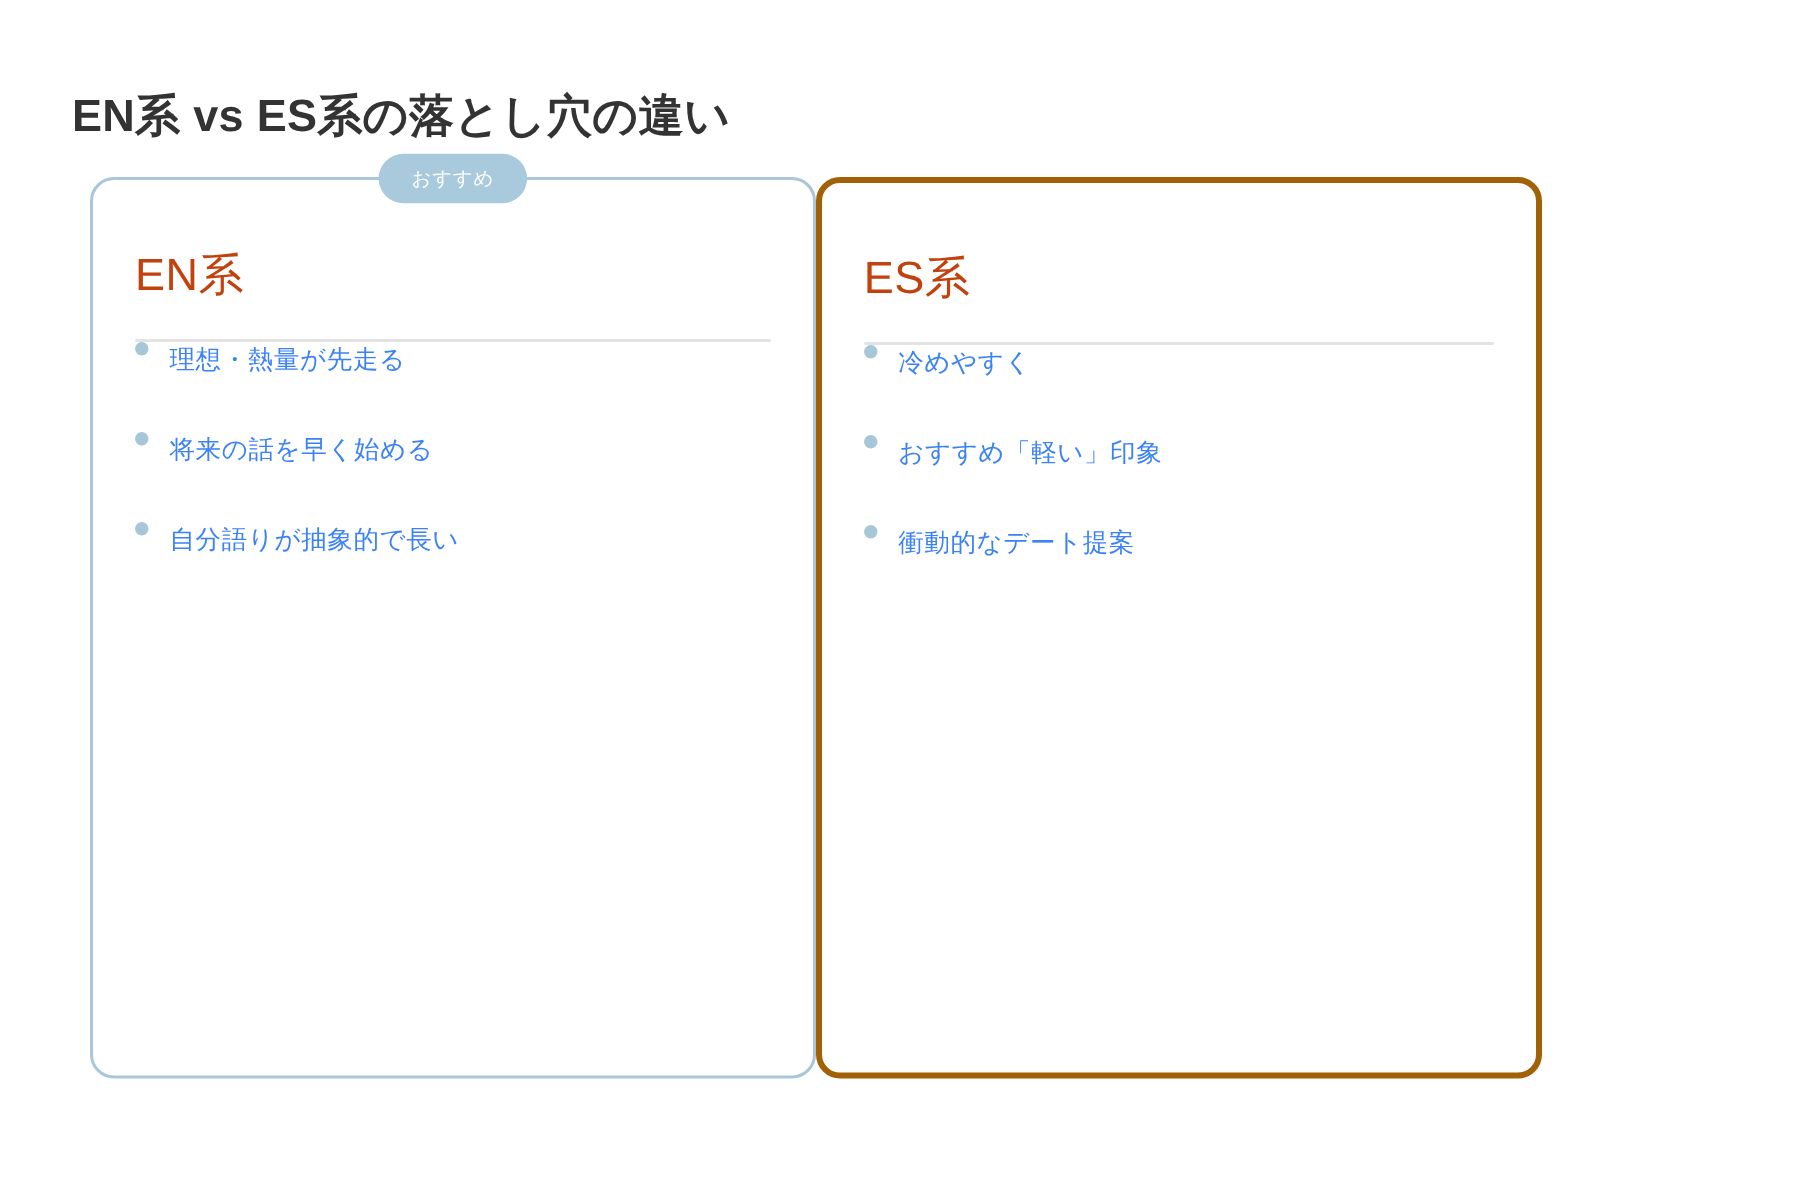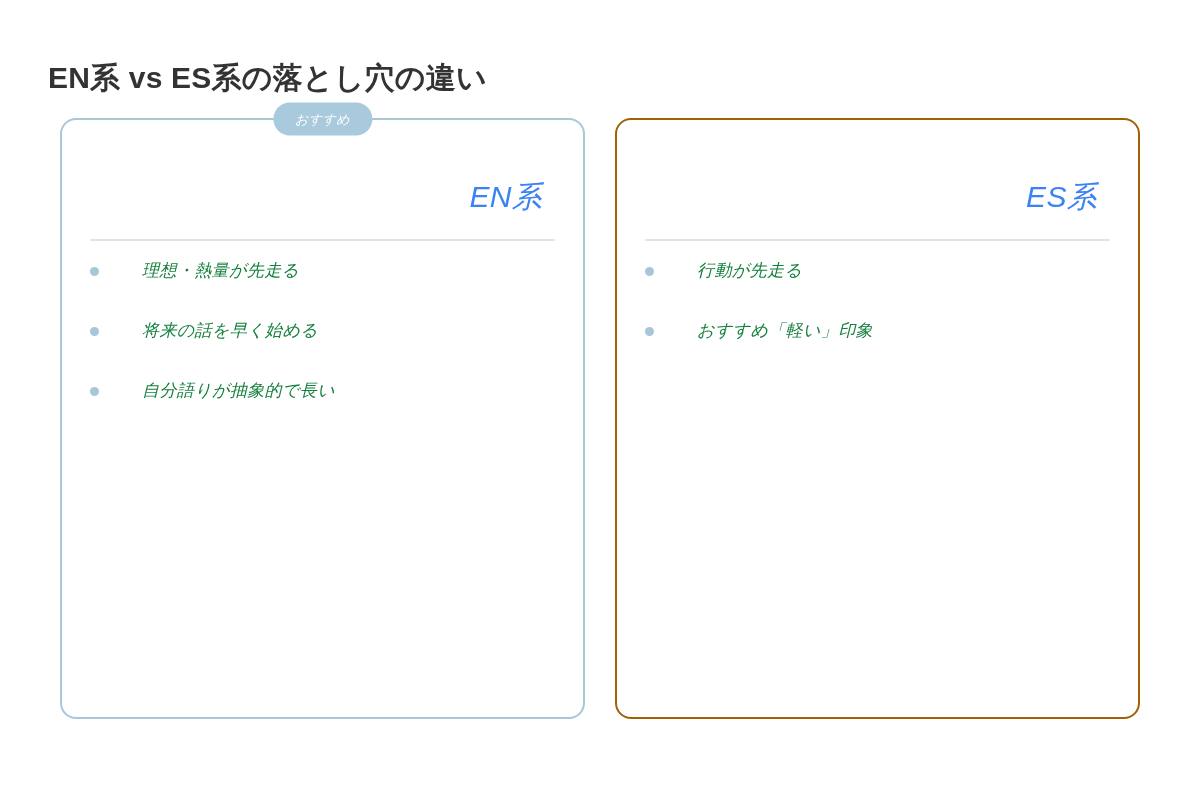--- a/index.html
+++ b/index.html
@@ -35,68 +35,67 @@
     letter-spacing: 0.2px;
     line-height: 40px;
     padding-left: 48px;
   }
 
   
   .cards {
     position: absolute;
     top: 118px;
     left: 60px;
-    width: 1080px;
+    width: 968px;
     display: flex;
     justify-content: space-between;
     align-items: flex-start;
-    font-style: italic;
   }
 
   .card {
     position: relative;
     box-sizing: border-box;
     width: 525px;
     height: 601px;
     background: #ffffff;
     border-radius: 16px;
     padding: 44px 28px 28px 28px;
   }
 
   .card--highlight {
     border: 2px solid #a9c7d8;
   }
 
   .card--plain {
-    border: 2px solid #a16207;
+    border: 4px solid #a16207;
   }
 
   
   .badge {
     position: absolute;
     top: -1px;
     left: 50%;
     transform: translate(-50%, -50%);
     background: #a9c9dc;
     color: #ffffff;
     font-size: 13px;
     line-height: 1;
     padding: 10px 22px;
     border-radius: 999px;
     white-space: nowrap;
     letter-spacing: 0.5px;
   }
 
   
   .card-title {
-    margin: 13px;
-    text-align: right;
+    margin: 0;
+    text-align: left;
     font-size: 30px;
     font-weight: normal;
-    color: #3b82f6;
+    color: #c2410c;
     line-height: 40px;
     letter-spacing: 0.3px;
   }
 
   .card-divider {
     margin: 22px 0 0 0;
     height: 2px;
     background: #e3e3e3;
     border: 0;
     border-radius: 1px;
@@ -104,26 +103,25 @@
 
   
   .card-list {
     list-style: none;
     margin: 0;
     padding: 0;
   }
 
   .card-list li {
     display: flex;
-    align-items: center;
+    align-items: flex-start;
     height: 60px;
     font-size: 17px;
-    color: #15803d;
+    color: #3b82f6;
     line-height: 24px;
-    gap: 29px;
   }
 
   .bullet-dot {
     flex: 0 0 auto;
     width: 9px;
     height: 9px;
     border-radius: 50%;
     background: #a7c7d8;
     margin-right: 14px;
   }
@@ -167,23 +165,27 @@
 
     <section class="card card--plain">
 
       <h2 class="card-title">ES系</h2>
 
       <hr class="card-divider">
 
       <ul class="card-list">
         <li>
           <span class="bullet-dot"></span>
-          <span class="item-label">行動が先走る</span>
+          <span class="item-label">冷めやすく</span>
         </li>
         <li>
           <span class="bullet-dot"></span>
           <span class="item-label">おすすめ「軽い」印象</span>
+        </li>
+        <li>
+          <span class="bullet-dot"></span>
+          <span class="item-label">衝動的なデート提案</span>
         </li>
       </ul>
     </section>
 
   </div>
 </div>
 
 </body></html>

